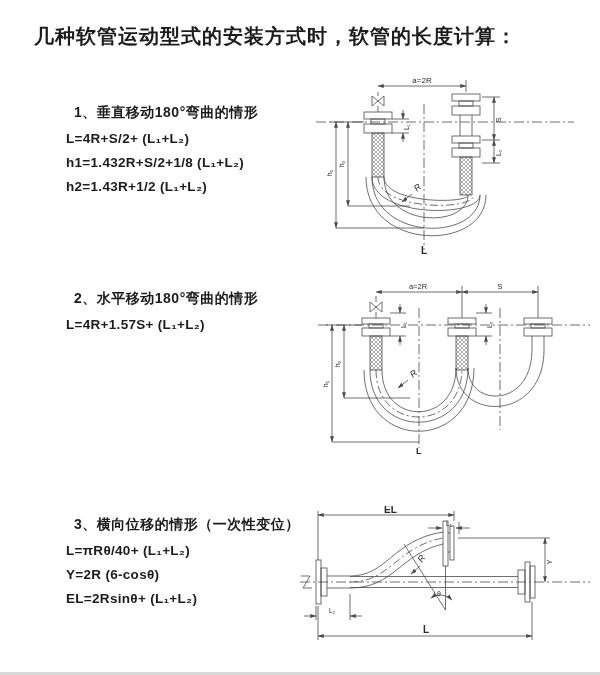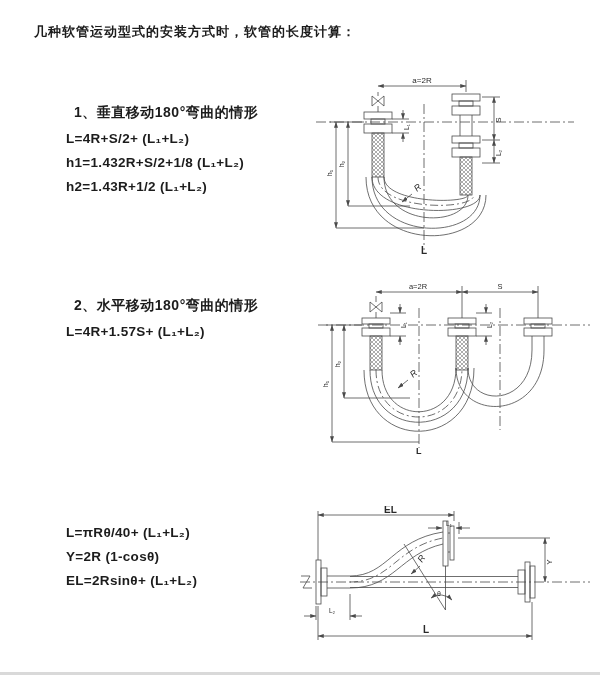--- a/index.html
+++ b/index.html
@@ -3,21 +3,21 @@
 <meta charset="utf-8">
 <style>
   html,body { margin:0; padding:0; }
   body {
     width:600px; height:675px; position:relative; overflow:hidden;
     background:#ffffff; color:#1c1c1c;
     font-family:"Liberation Sans","DejaVu Sans",sans-serif;
   }
   .page-title {
     position:absolute; left:34px; top:23px;
-    font-size:13px; font-weight:700; letter-spacing:1px;
+    font-size:20px; font-weight:700; letter-spacing:1px;
   }
   .section { position:absolute; left:46px; }
   .section .heading { font-size:14px; font-weight:700; letter-spacing:0.5px;margin-left:28px; }
   .section .formula {
     font-size:13.5px; font-weight:600; margin-top:9px; padding-left:20px;
     letter-spacing:0.3px; white-space:nowrap;
   }
   .diagram { position:absolute; }
   svg text { fill:#2a2a2a; stroke:none; font-family:"Liberation Sans","DejaVu Sans",sans-serif; }
   .scan-edge {
@@ -30,28 +30,29 @@
 
 <div class="page-title">几种软管运动型式的安装方式时，软管的长度计算：</div>
 
 <div class="section" style="top:104px">
   <div class="heading">1、垂直移动180°弯曲的情形</div>
   <div class="formula">L=4R+S/2+ (L₁+L₂)</div>
   <div class="formula">h1=1.432R+S/2+1/8 (L₁+L₂)</div>
   <div class="formula">h2=1.43R+1/2 (L₁+L₂)</div>
 </div>
 
-<div class="section" style="top:297px">
+<div class="section" style="top:290px">
   <div class="heading">2、水平移动180°弯曲的情形</div>
   <div class="formula">L=4R+1.57S+ (L₁+L₂)</div>
 </div>
 
 <div class="section" style="top:516px">
+  <div class="heading">3、横向位移的情形（一次性变位）</div>
   <div class="formula">L=πRθ/40+ (L₁+L₂)</div>
-  <div class="formula">Y=2R (1-cosθ)</div>
+  <div class="formula">Y=2R (6-cosθ)</div>
   <div class="formula">EL=2Rsinθ+ (L₁+L₂)</div>
 </div>
 
 <svg class="diagram" style="left:306px; top:70px" width="278" height="188" viewBox="0 0 278 188">
   <defs>
     <marker id="ar1" markerWidth="8" markerHeight="6" refX="7.2" refY="2.5" orient="auto-start-reverse">
       <path d="M0,0 L7.5,2.5 L0,5 Z" fill="#4a4a4a"></path>
     </marker>
     <pattern id="br1" width="4" height="4" patternUnits="userSpaceOnUse">
       <path d="M0,0 L4,4 M4,0 L0,4" stroke="#8a8a8a" stroke-width="0.7"></path>

